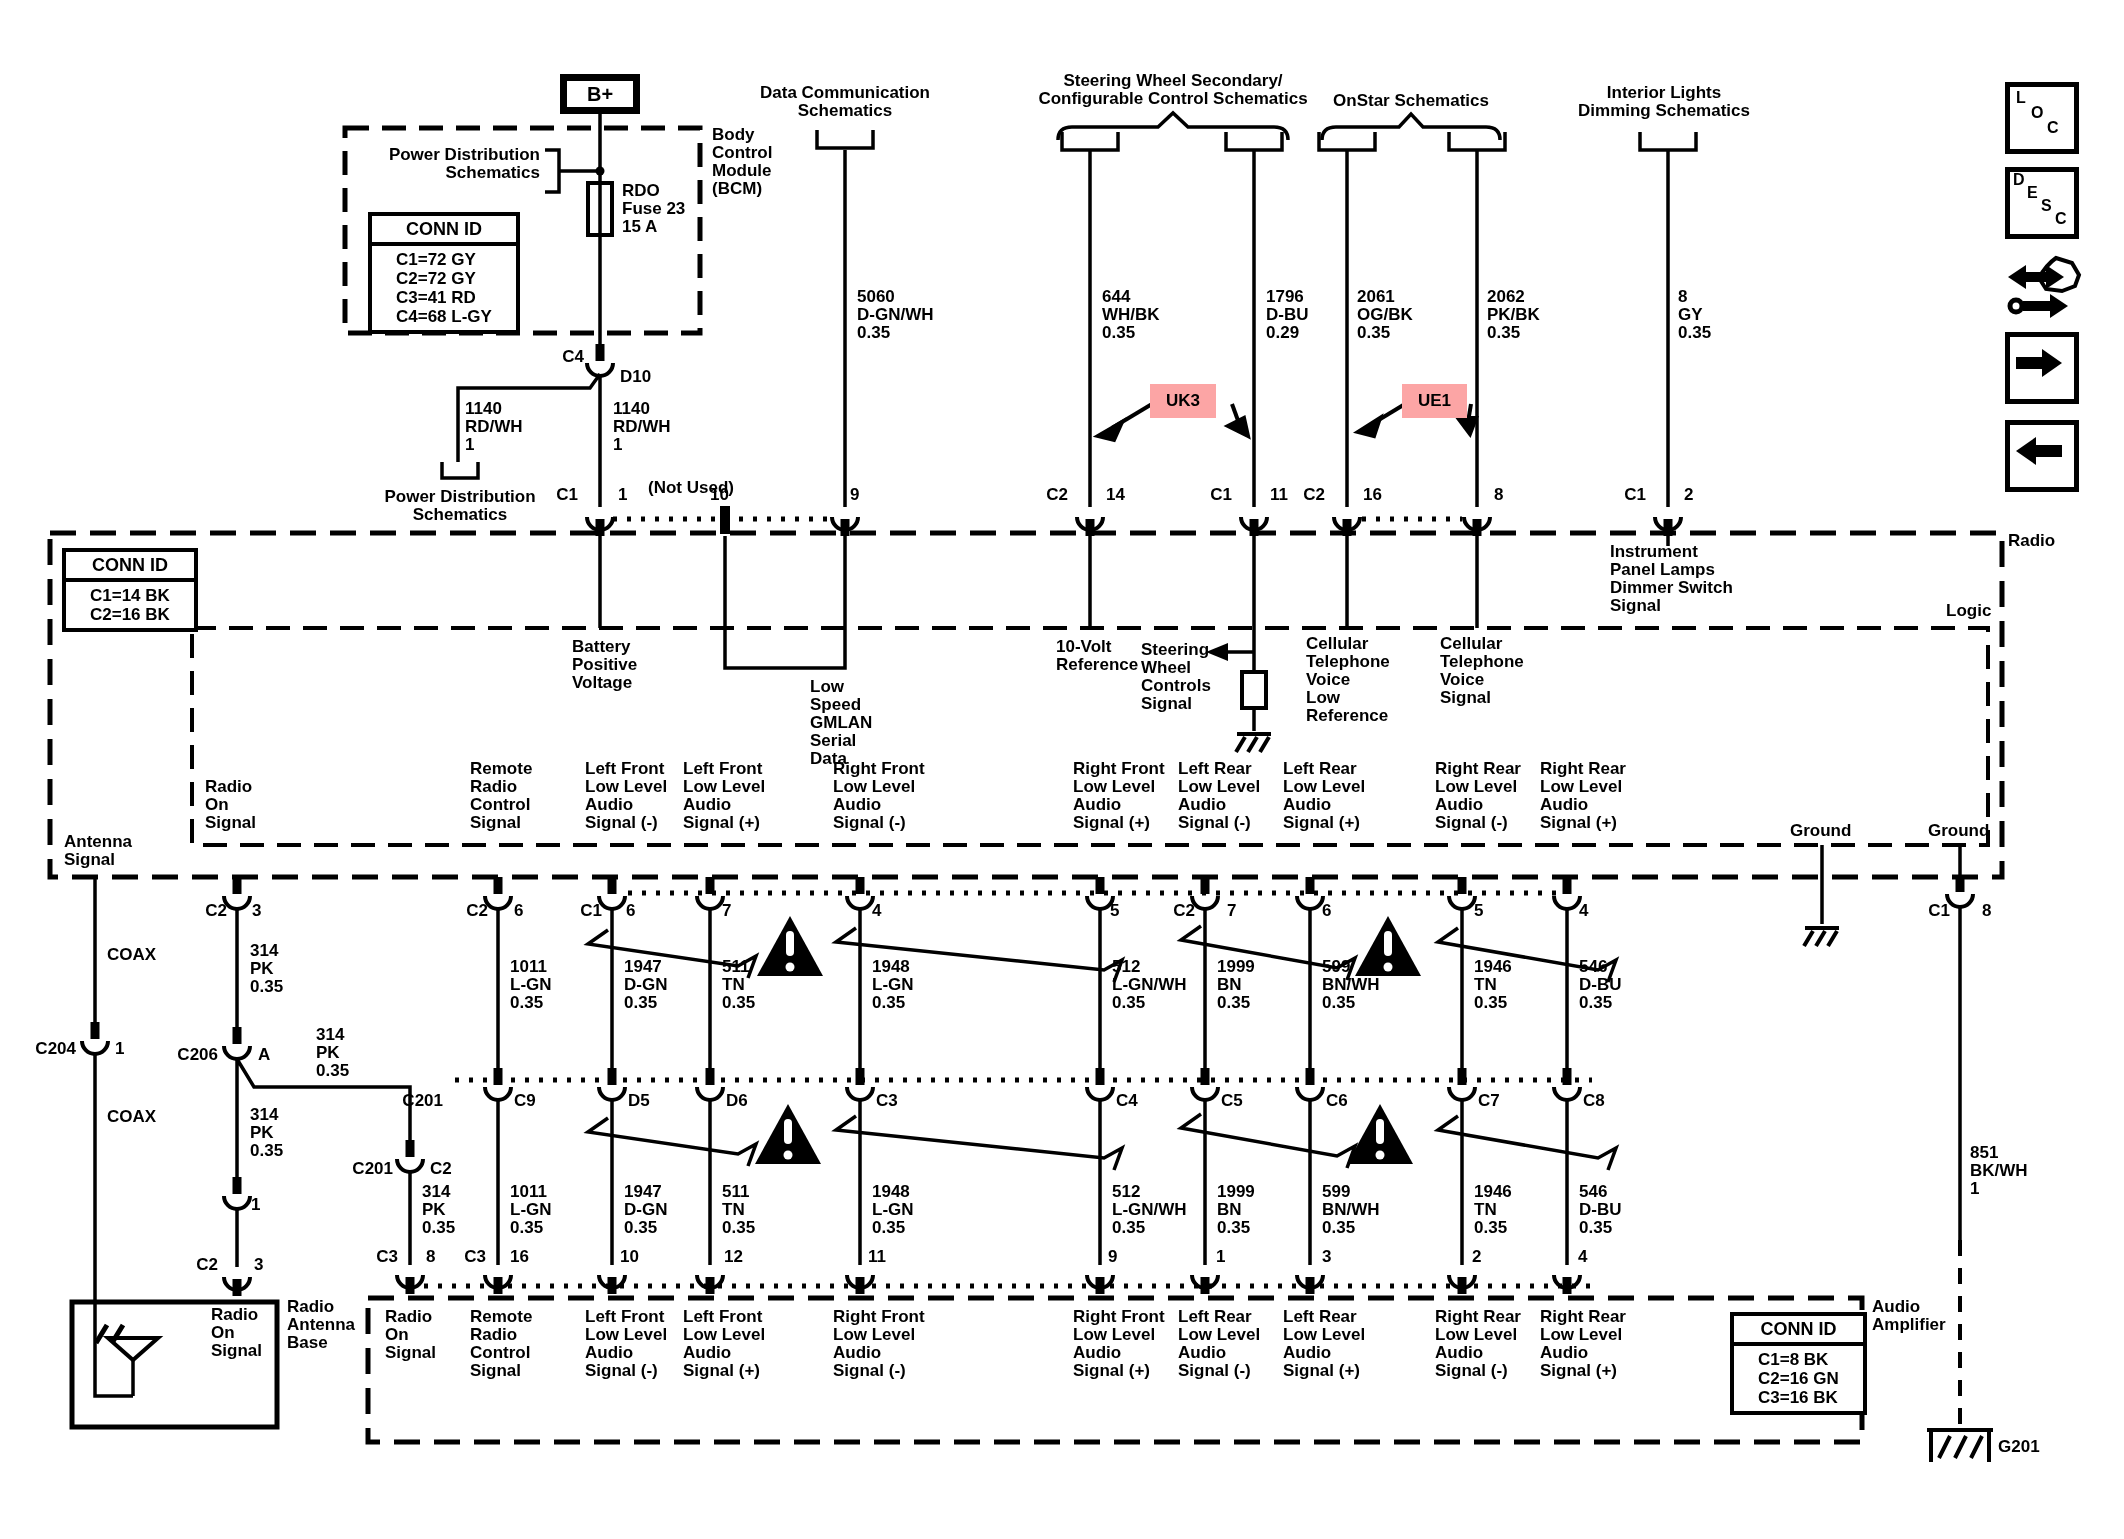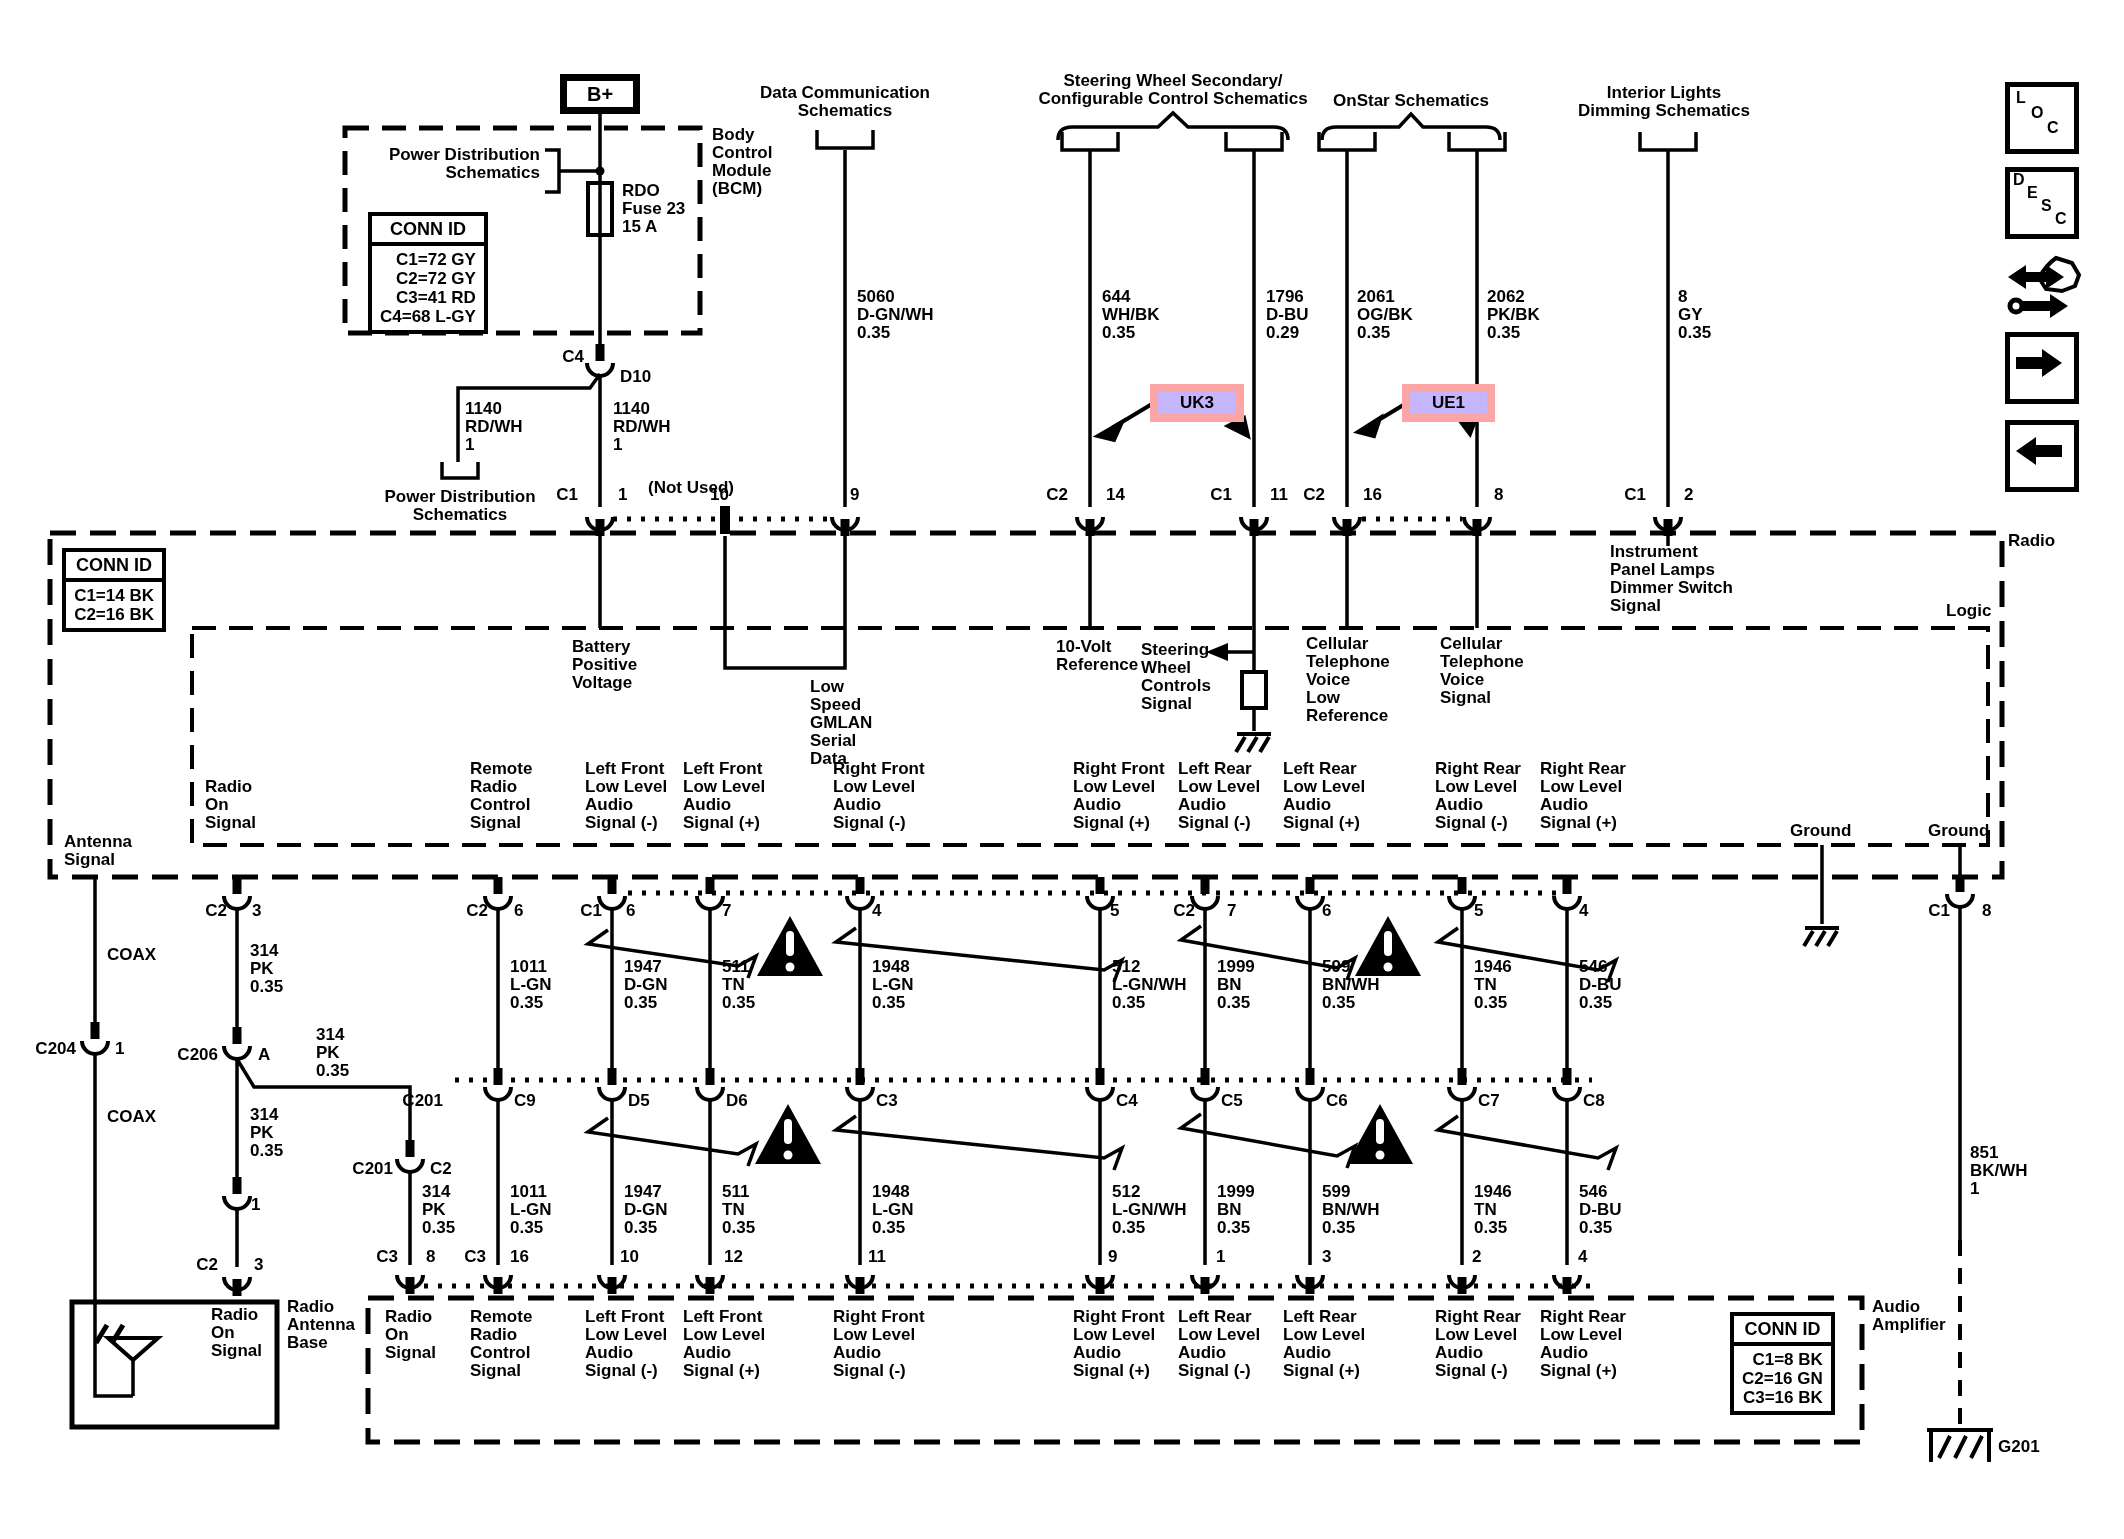--- a/index.html
+++ b/index.html
@@ -4,24 +4,24 @@
 <style>
   html,body{margin:0;padding:0;background:#fff;}
   .stage{position:relative;width:2124px;height:1539px;background:#fff;color:#000;
          font-family:"Liberation Sans",sans-serif;overflow:hidden;}
   .stage svg{position:absolute;left:0;top:0;}
   .lb{position:absolute;white-space:pre-line;font:700 17px/18px "Liberation Sans",sans-serif;}
   .ctr{transform:translateX(-50%);text-align:center;}
   .rt{transform:translateX(-100%);text-align:right;}
   .bplus{position:absolute;border:7px solid #000;display:flex;align-items:center;justify-content:center;
          font:700 20px/20px "Liberation Sans",sans-serif;}
-  .tag{position:absolute;border:8px solid #fca5a5;padding:2px 22px;font:700 17px/18px "Liberation Sans",sans-serif;background:#c4b5fd;}
+  .tag{position:absolute;border:6px solid #fca5a5;padding:2px 10px;font:700 17px/18px "Liberation Sans",sans-serif;background:#fca5a5;}
   .conn{position:absolute;border:4px solid #000;background:#fff;}
   .conn .h{border-bottom:4px solid #000;text-align:center;font:700 18px/20px "Liberation Sans",sans-serif;padding:3px 10px;}
-  .conn .b{font:700 17px/19px "Liberation Sans",sans-serif;padding:4px 8px;white-space:pre-line;text-align:right;}
+  .conn .b{font:700 17px/19px "Liberation Sans",sans-serif;padding:4px 24px;white-space:pre-line;}
   .ibox{position:absolute;width:64px;height:62px;border:5px solid #000;}
   .sl{position:absolute;font:700 16px/16px "Liberation Sans",sans-serif;}
 </style>
 </head>
 <body>
 
 <div class="stage">
 
 <svg width="2124" height="1539" viewBox="0 0 2124 1539">
   <defs>

